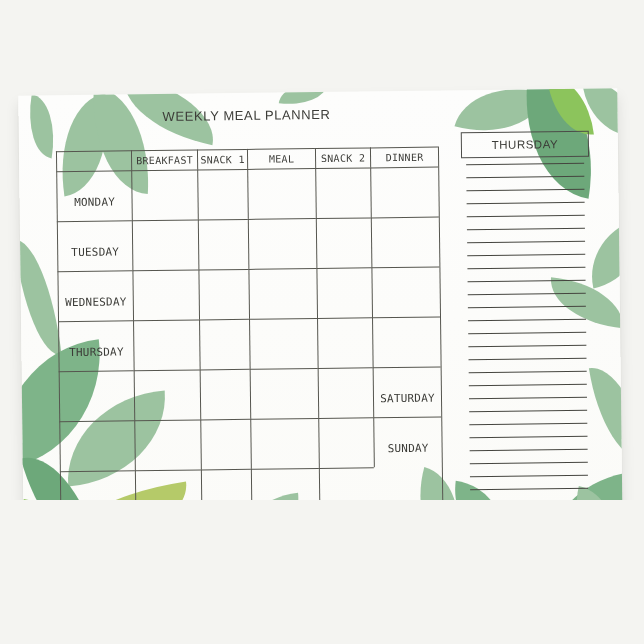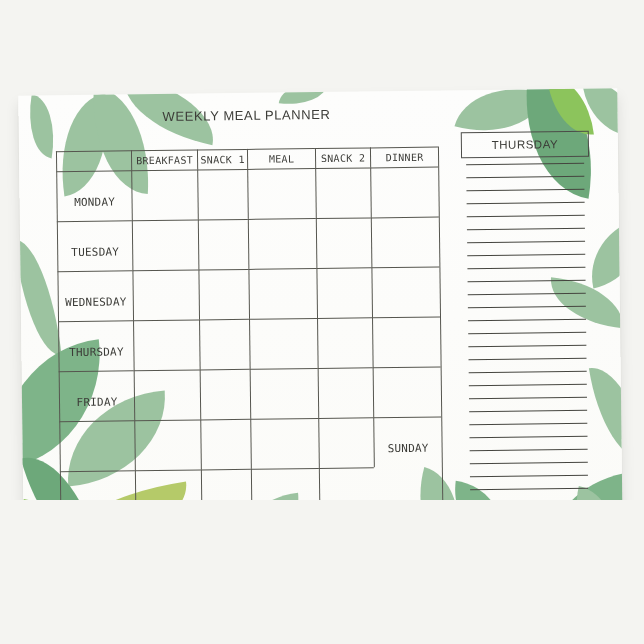--- a/index.html
+++ b/index.html
@@ -134,26 +134,26 @@
           <div class="cell meal"></div>
           <div class="cell meal"></div>
           <div class="cell meal"></div>
           <div class="cell meal"></div>
           <div class="cell day">THURSDAY</div>
           <div class="cell meal"></div>
           <div class="cell meal"></div>
           <div class="cell meal"></div>
           <div class="cell meal"></div>
           <div class="cell meal"></div>
-          <div class="cell day">FRIDAY</div>
-          <div class="cell meal"></div>
-          <div class="cell meal"></div>
-          <div class="cell meal"></div>
-          <div class="cell meal"></div>
-          <div class="cell meal"></div>
+          <div class="cell meal"></div>
+          <div class="cell meal"></div>
+          <div class="cell meal"></div>
+          <div class="cell meal"></div>
+          <div class="cell meal"></div>
+          <div class="cell day">SATURDAY</div>
           <div class="cell meal"></div>
           <div class="cell meal"></div>
           <div class="cell meal"></div>
           <div class="cell meal"></div>
           <div class="cell meal"></div>
           <div class="cell day">SUNDAY</div>
           <div class="cell meal"></div>
           <div class="cell meal"></div>
           <div class="cell meal"></div>
           <div class="cell meal"></div>

